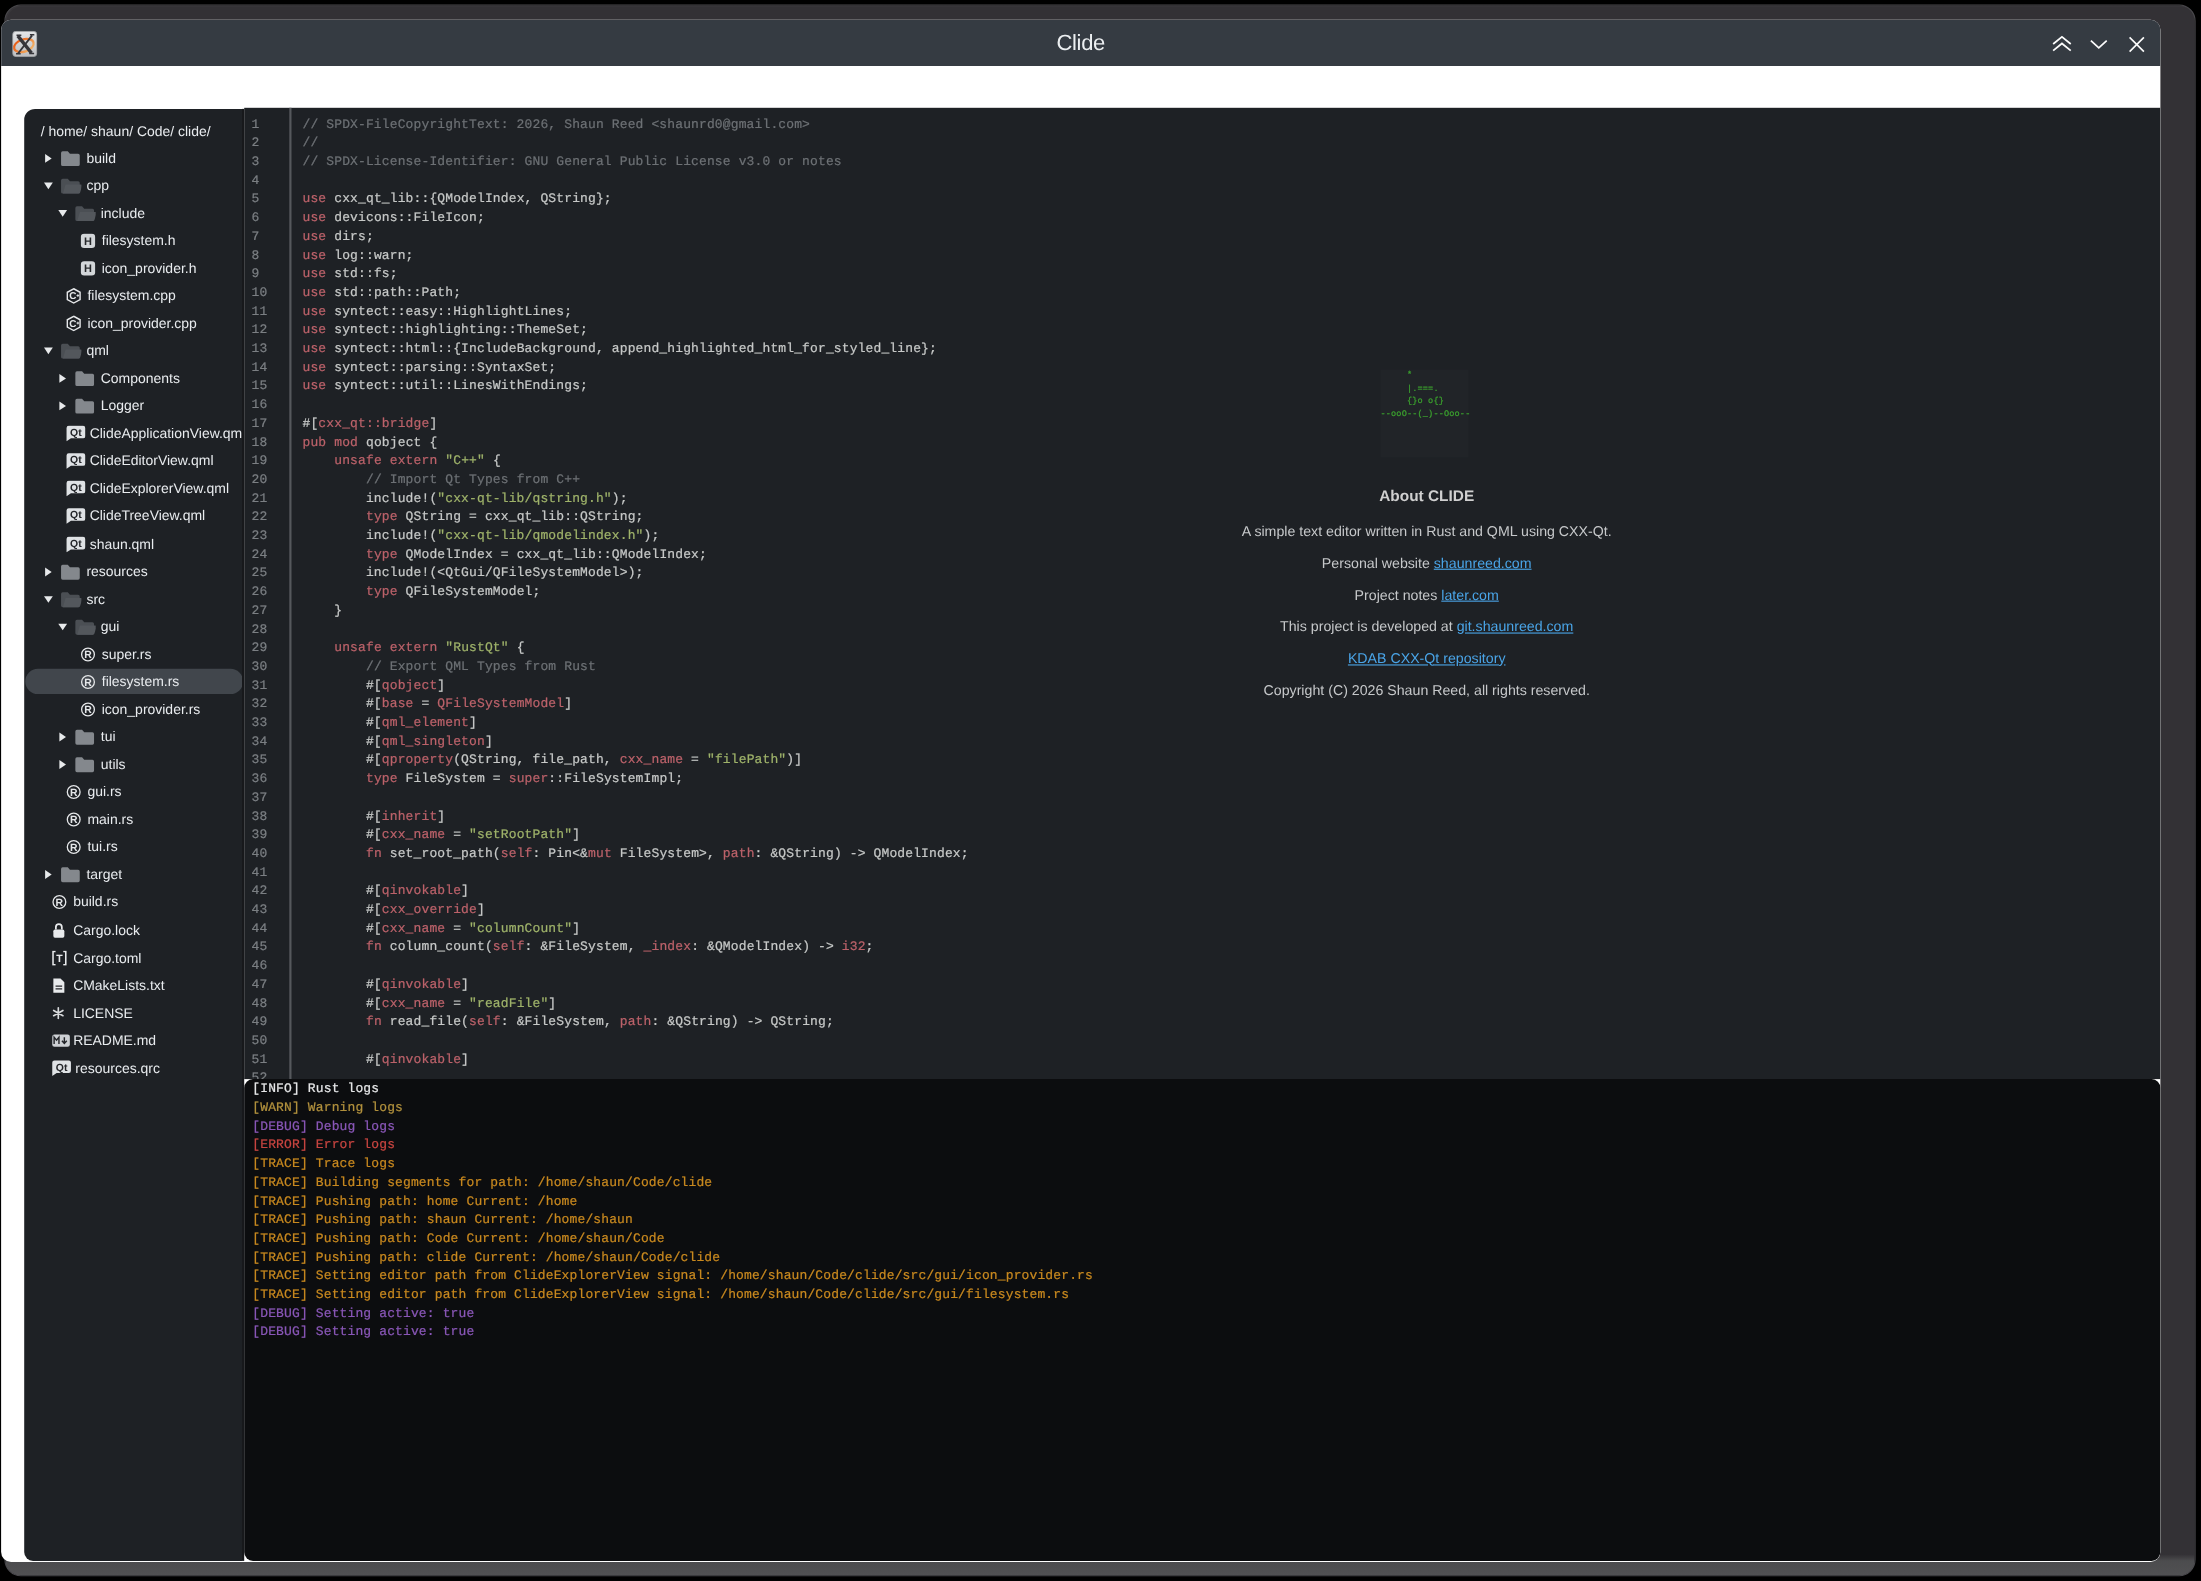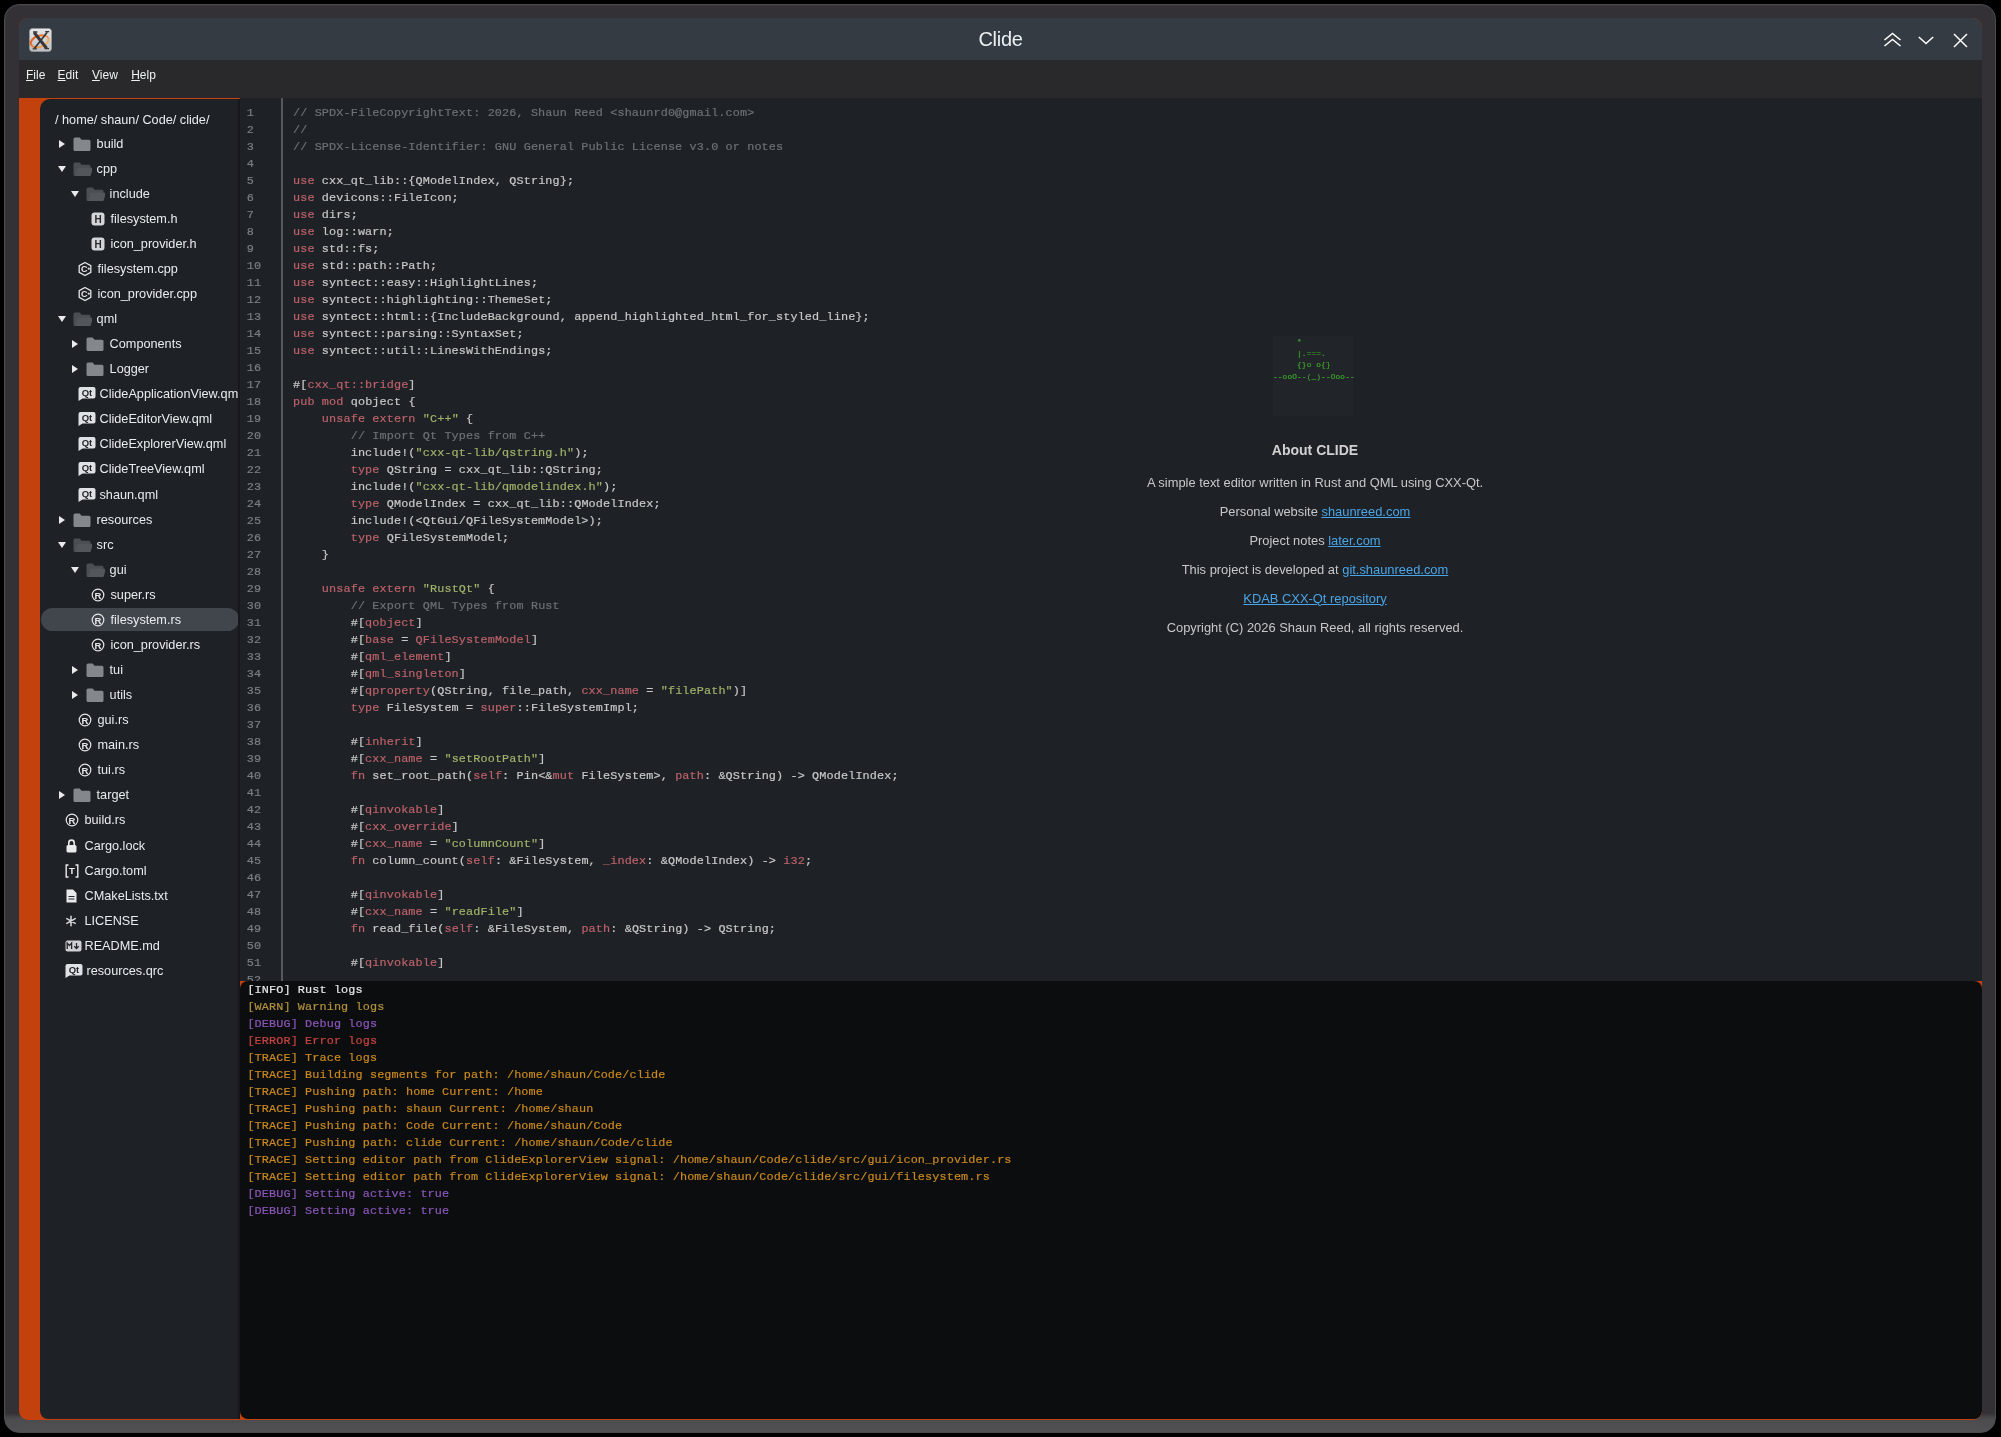--- a/index.html
+++ b/index.html
@@ -1,21 +1,21 @@
 <!DOCTYPE html>
 <html><head>
 <meta charset="utf-8">
 <style>
   html,body{margin:0;padding:0;background:#000;width:2001px;height:1437px;overflow:hidden}
   *{box-sizing:border-box}
   body{font-family:"Liberation Sans",sans-serif;position:relative}
   .frame{position:absolute;left:4px;top:4px;width:1992px;height:1429px;border-radius:15px;
     background:linear-gradient(#333135 0px,#333135 1408px,#4c4c4e 1414px,#515153 1429px);border:1px solid #4a494d;box-shadow:inset 1px 1px 0 rgba(255,255,255,0.03)}
-  .inner{position:absolute;left:19px;top:18px;width:1963px;height:1402px;border-radius:9px;
-    background:#c2410c;overflow:hidden}
+  .inner{position:absolute;left:1px;top:18px;width:1963px;height:1402px;border-radius:9px;
+    background:#ffffff;overflow:hidden}
   .titlebar{position:absolute;left:0;top:0;width:1963px;height:42px;background:#353b42}
   .title{position:absolute;left:0;top:0;width:100%;height:42px;line-height:42px;text-align:center;
     color:#eceff1;font-size:20px;letter-spacing:-0.3px}
   .menubar{position:absolute;left:0;top:42px;width:1963px;height:38px;background:#29292b}
   .mi{position:absolute;top:0;height:30px;line-height:30px;color:#eef0f2;font-size:12px}
   .mi u{text-decoration:underline;text-underline-offset:1px}
   .tree{position:absolute;left:21px;top:81px;width:198px;height:1320px;background:#1e2125;
     border-radius:10px 0 0 8px;overflow:hidden;font-size:12.7px;color:#e9ecef}
   .editor{position:absolute;left:221px;top:80px;width:1742px;height:883px;background:#1e2125}
   .seam{position:absolute;left:219px;top:81px;width:2px;height:1320px;background:#17181b}
@@ -69,26 +69,20 @@
       <polyline points="1.5,8 9.5,1.5 17.5,8" fill="none" stroke="#fbfbfb" stroke-width="1.6"></polyline>
       <polyline points="1.5,14 9.5,7.5 17.5,14" fill="none" stroke="#fbfbfb" stroke-width="1.6"></polyline>
     </svg>
     <svg style="position:absolute;left:1899px;top:18px" width="16" height="9" viewBox="0 0 16 9">
       <polyline points="0.8,1 8,7.5 15.2,1" fill="none" stroke="#fbfbfb" stroke-width="1.6"></polyline>
     </svg>
     <svg style="position:absolute;left:1934px;top:15px" width="15" height="15" viewBox="0 0 15 15">
       <path d="M1,1 L14,14 M14,1 L1,14" fill="none" stroke="#fbfbfb" stroke-width="1.5"></path>
     </svg>
   </div>
-  <div class="menubar">
-    <span class="mi" style="left:7px"><u>F</u>ile</span>
-    <span class="mi" style="left:38.6px"><u>E</u>dit</span>
-    <span class="mi" style="left:73px"><u>V</u>iew</span>
-    <span class="mi" style="left:112.2px"><u>H</u>elp</span>
-  </div>
   <div class="seam"></div>
 <div class="tree">
 <div class="row" style="top:9.5px">
         <span class="rtxt" style="left:15px">/ home/ shaun/ Code/ clide/</span>
       </div>
 <div class="row" style="top:33.0px">
         <svg class="ric" style="left:18px" width="8" height="10" viewBox="0 0 8 10">
           <path d="M1,1 L7,5 L1,9 z" fill="#e8eaec"></path>
         </svg>
         <svg class="ric" style="left:32px" width="20" height="17" viewBox="0 0 20 17">

